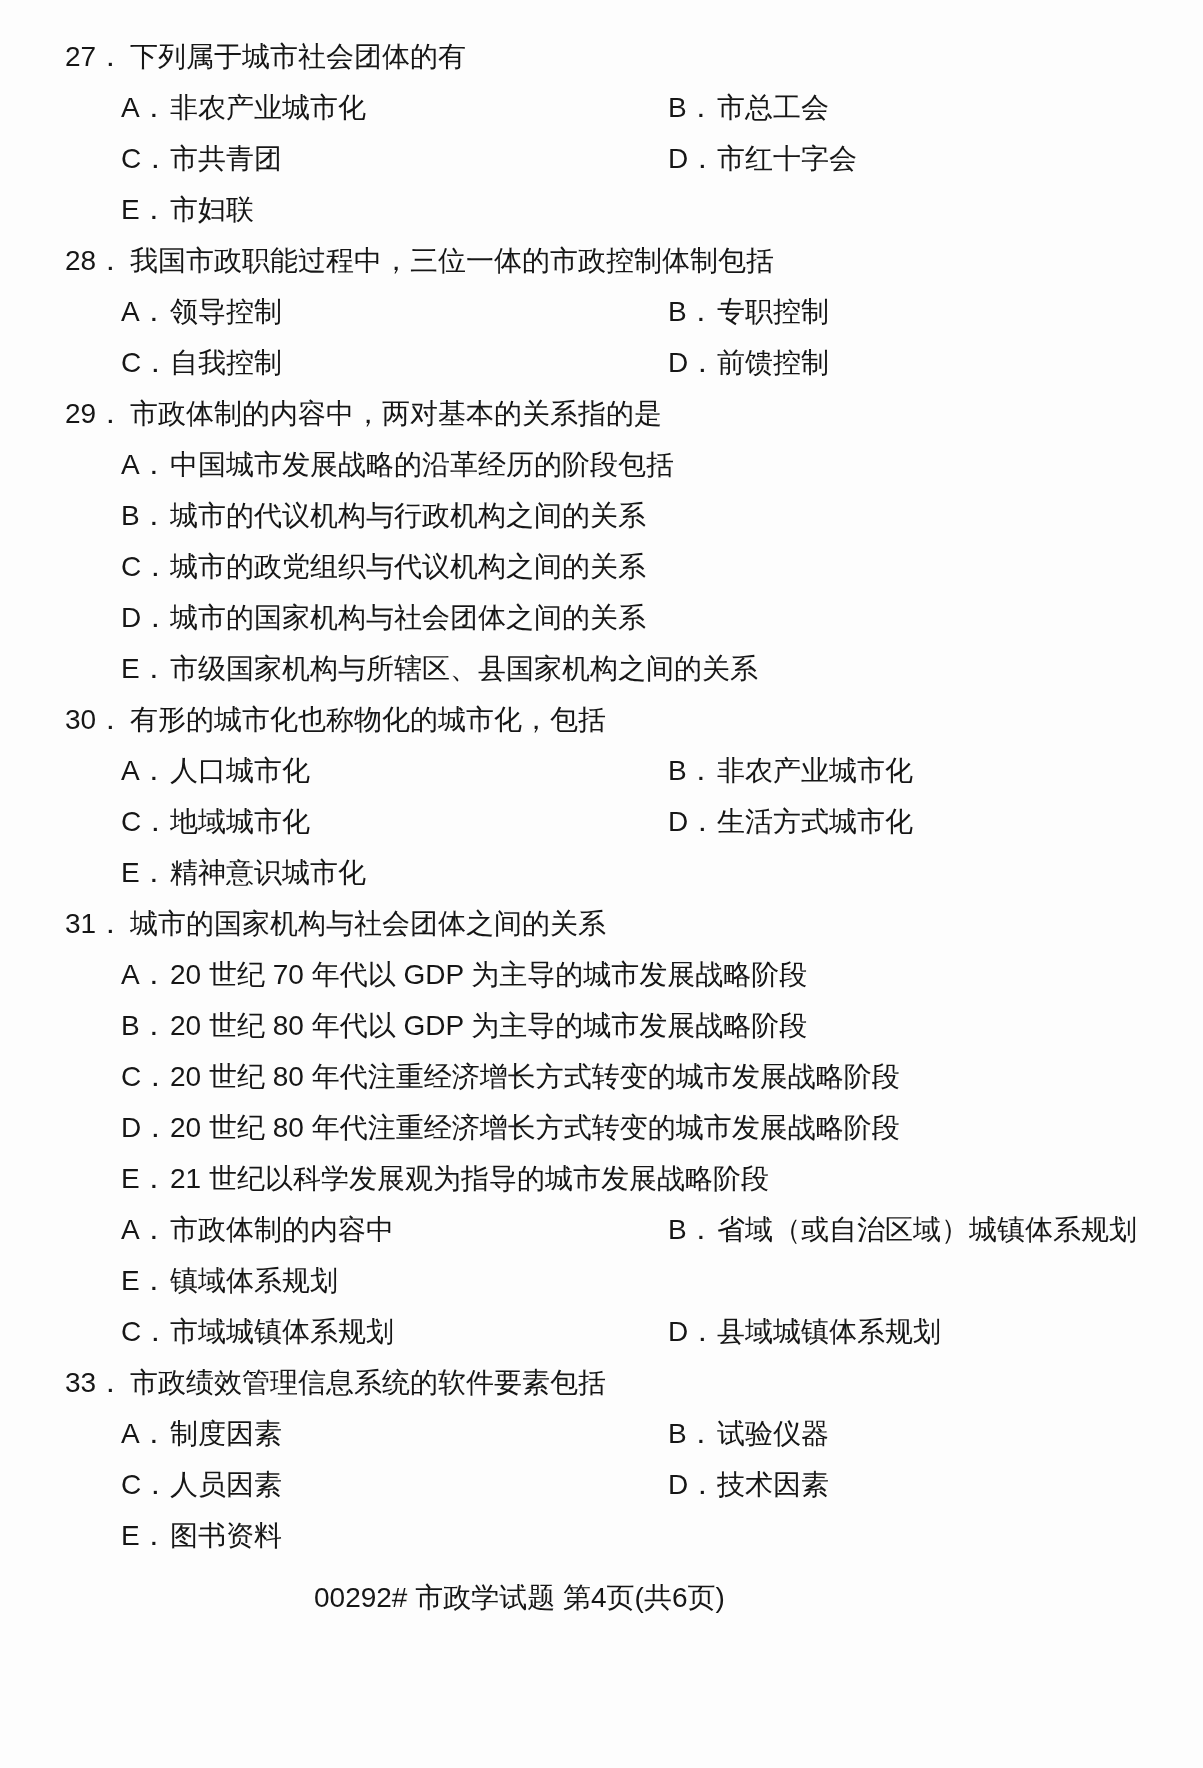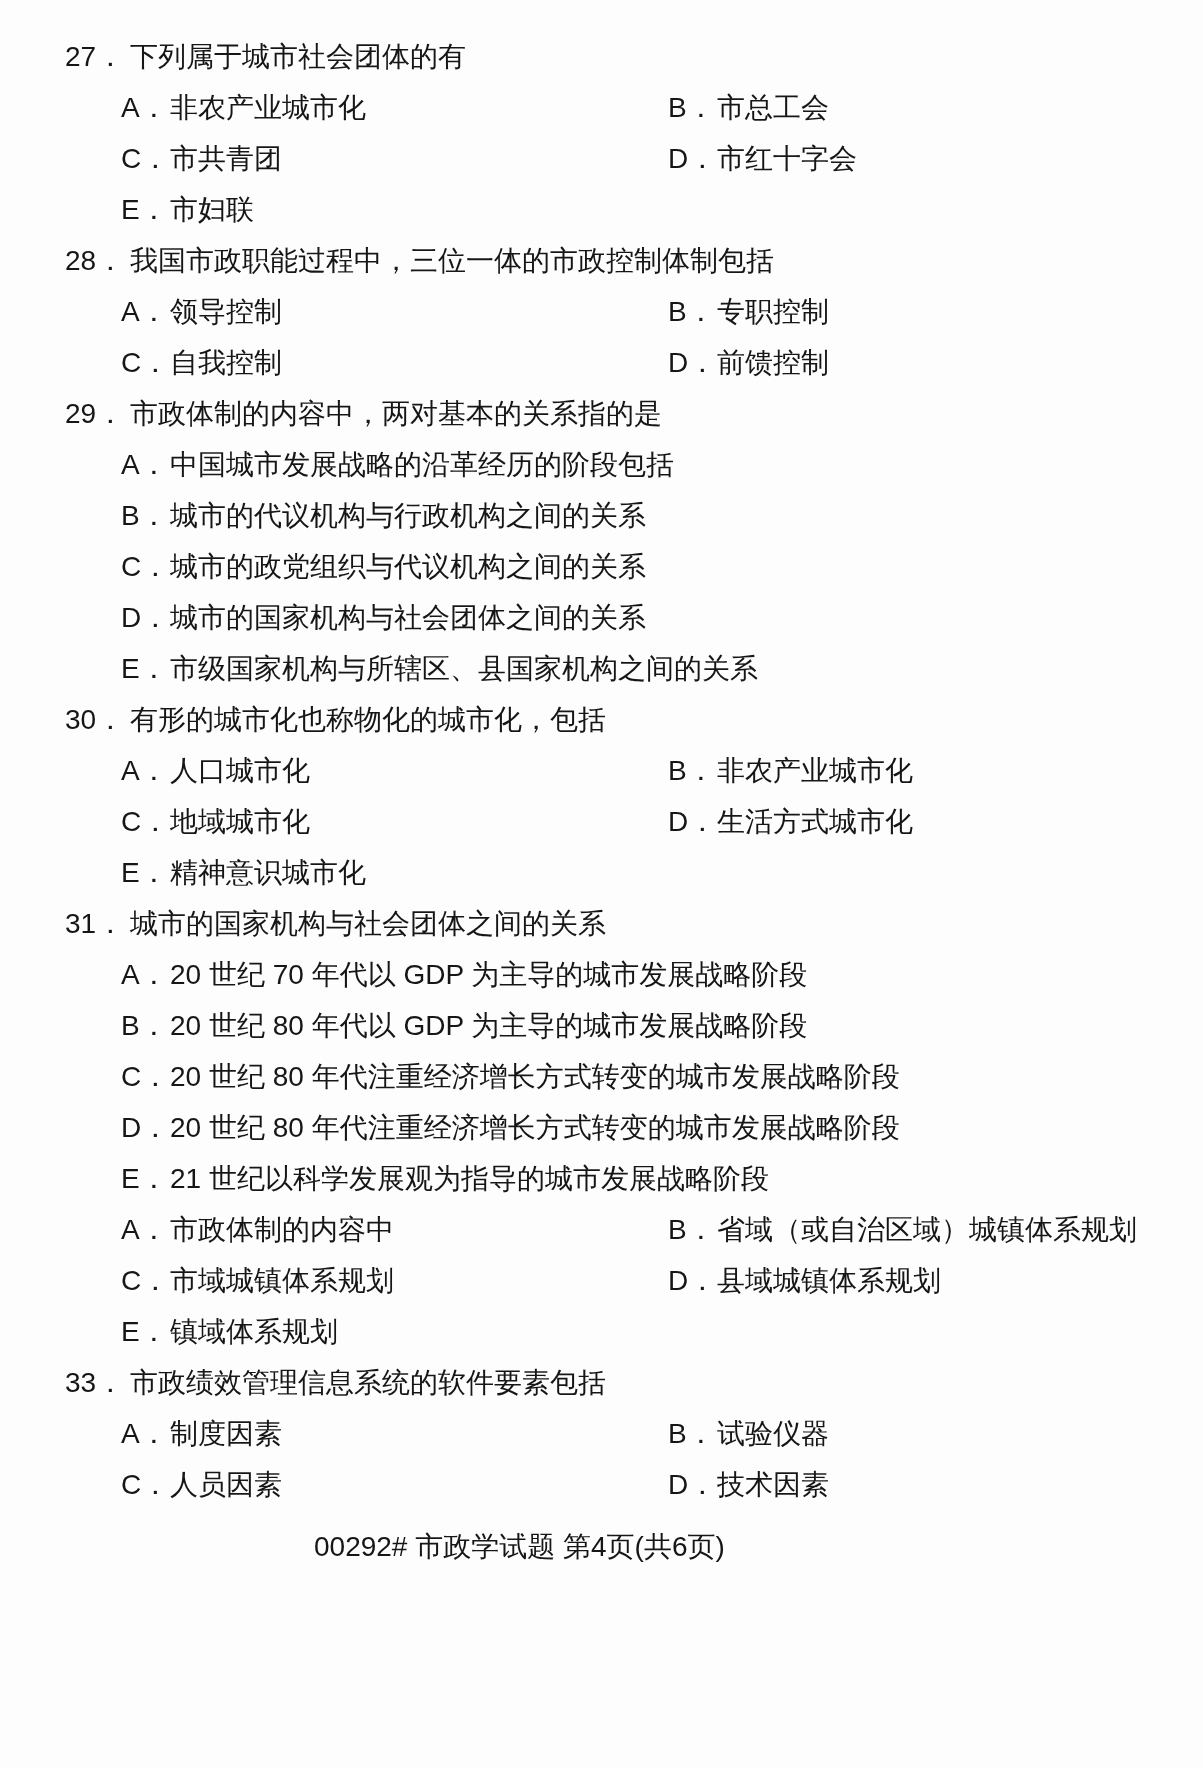--- a/index.html
+++ b/index.html
@@ -136,37 +136,40 @@
       <div class="row opt-row">
         <span><span class="opt-label">E．</span><span>21 世纪以科学发展观为指导的城市发展战略阶段</span></span>
       </div>
     </div>
 
     <div>
       <div class="row opt-row">
         <span class="opt-left"><span class="opt-label">A．</span><span>市政体制的内容中</span></span><span><span class="opt-label">B．</span><span>省域（或自治区域）城镇体系规划</span></span>
       </div>
       <div class="row opt-row">
-        <span class="opt-left"><span class="opt-label">C．</span><span>市域城镇体系规划</span></span><span><span class="opt-label">D．</span><span>县域城镇体系规划</span></span>
+        <span><span class="opt-label">E．</span><span>镇域体系规划</span></span>
       </div>
       <div class="row opt-row">
-        <span><span class="opt-label">E．</span><span>镇域体系规划</span></span>
+        <span class="opt-left"><span class="opt-label">C．</span><span>市域城镇体系规划</span></span><span><span class="opt-label">D．</span><span>县域城镇体系规划</span></span>
       </div>
     </div>
 
     <div>
       <div class="row stem-row">
         <span class="qnum">33．</span><span>市政绩效管理信息系统的软件要素包括</span>
       </div>
       <div class="row opt-row">
         <span class="opt-left"><span class="opt-label">A．</span><span>制度因素</span></span><span><span class="opt-label">B．</span><span>试验仪器</span></span>
       </div>
       <div class="row opt-row">
         <span class="opt-left"><span class="opt-label">C．</span><span>人员因素</span></span><span><span class="opt-label">D．</span><span>技术因素</span></span>
       </div>
+      <div class="row opt-row">
+        <span><span class="opt-label">E．</span><span>图书资料</span></span>
+      </div>
     </div>
 
     <div class="row footer-row">
       <span>00292# 市政学试题 第4页(共6页)</span>
     </div>
 
   </div>
 </div>
 
 </body></html>

